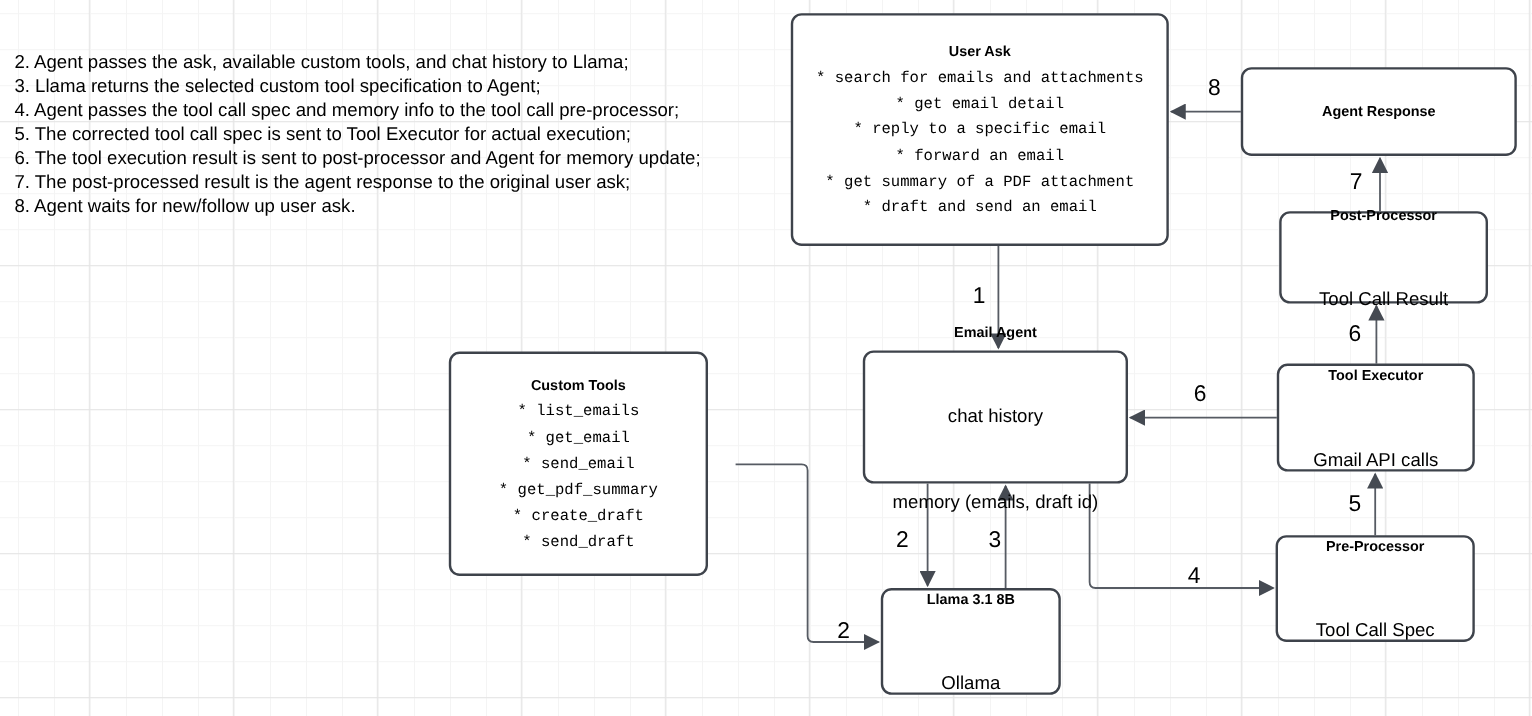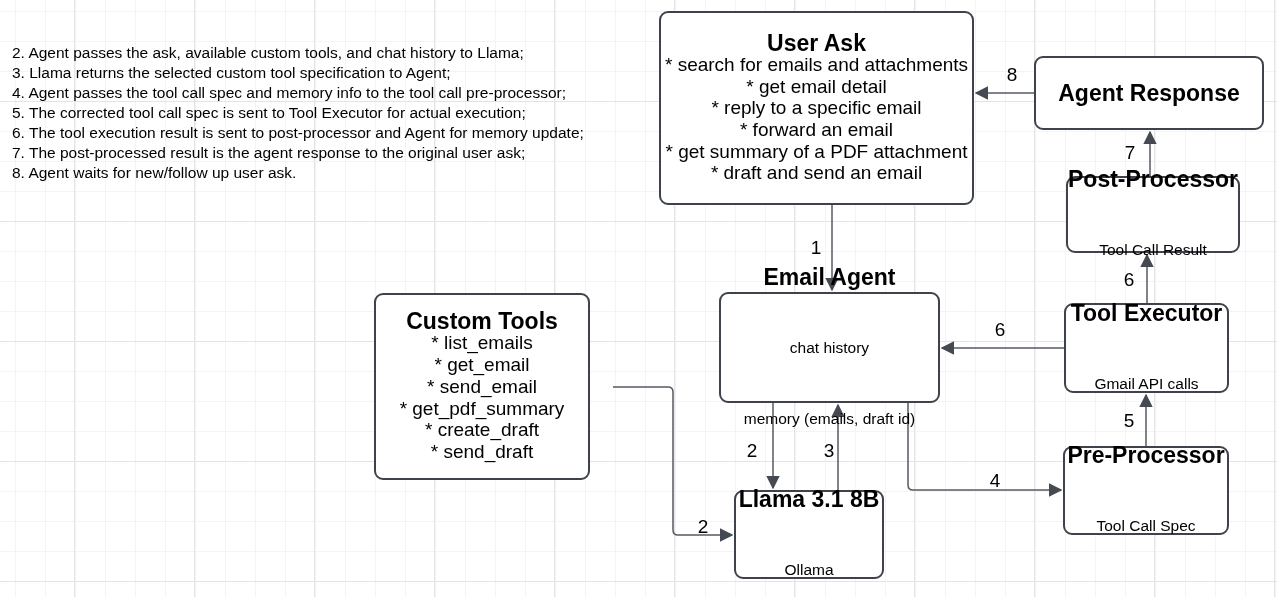--- a/index.html
+++ b/index.html
@@ -40,27 +40,28 @@
     border: 2px solid #3e434b;
     border-radius: 9px;
     display: flex;
     flex-direction: column;
     align-items: center;
     justify-content: center;
     text-align: center;
   }
   .box .title {
     font-weight: bold;
-    font-size: 23px;
+    font-size: 12px;
     line-height: 22px;
   }
   .box .line {
-    font-size: 19px;
+    font-size: 13px;
     line-height: 21.7px;
     white-space: nowrap;
+    font-family: Liberation Mono, monospace;
   }
   .box .subline {
     font-size: 15.5px;
     line-height: 23px;
     white-space: nowrap;
     margin-top: 48px;
   }
   #box-user-ask      { left: 659px;  top: 11px;  width: 315px; height: 194px; }
   #box-agent-response{ left: 1034px; top: 56px;  width: 230px; height: 74px;  }
   #box-post-processor{ left: 1066px; top: 176px; width: 174px; height: 77px;  }

